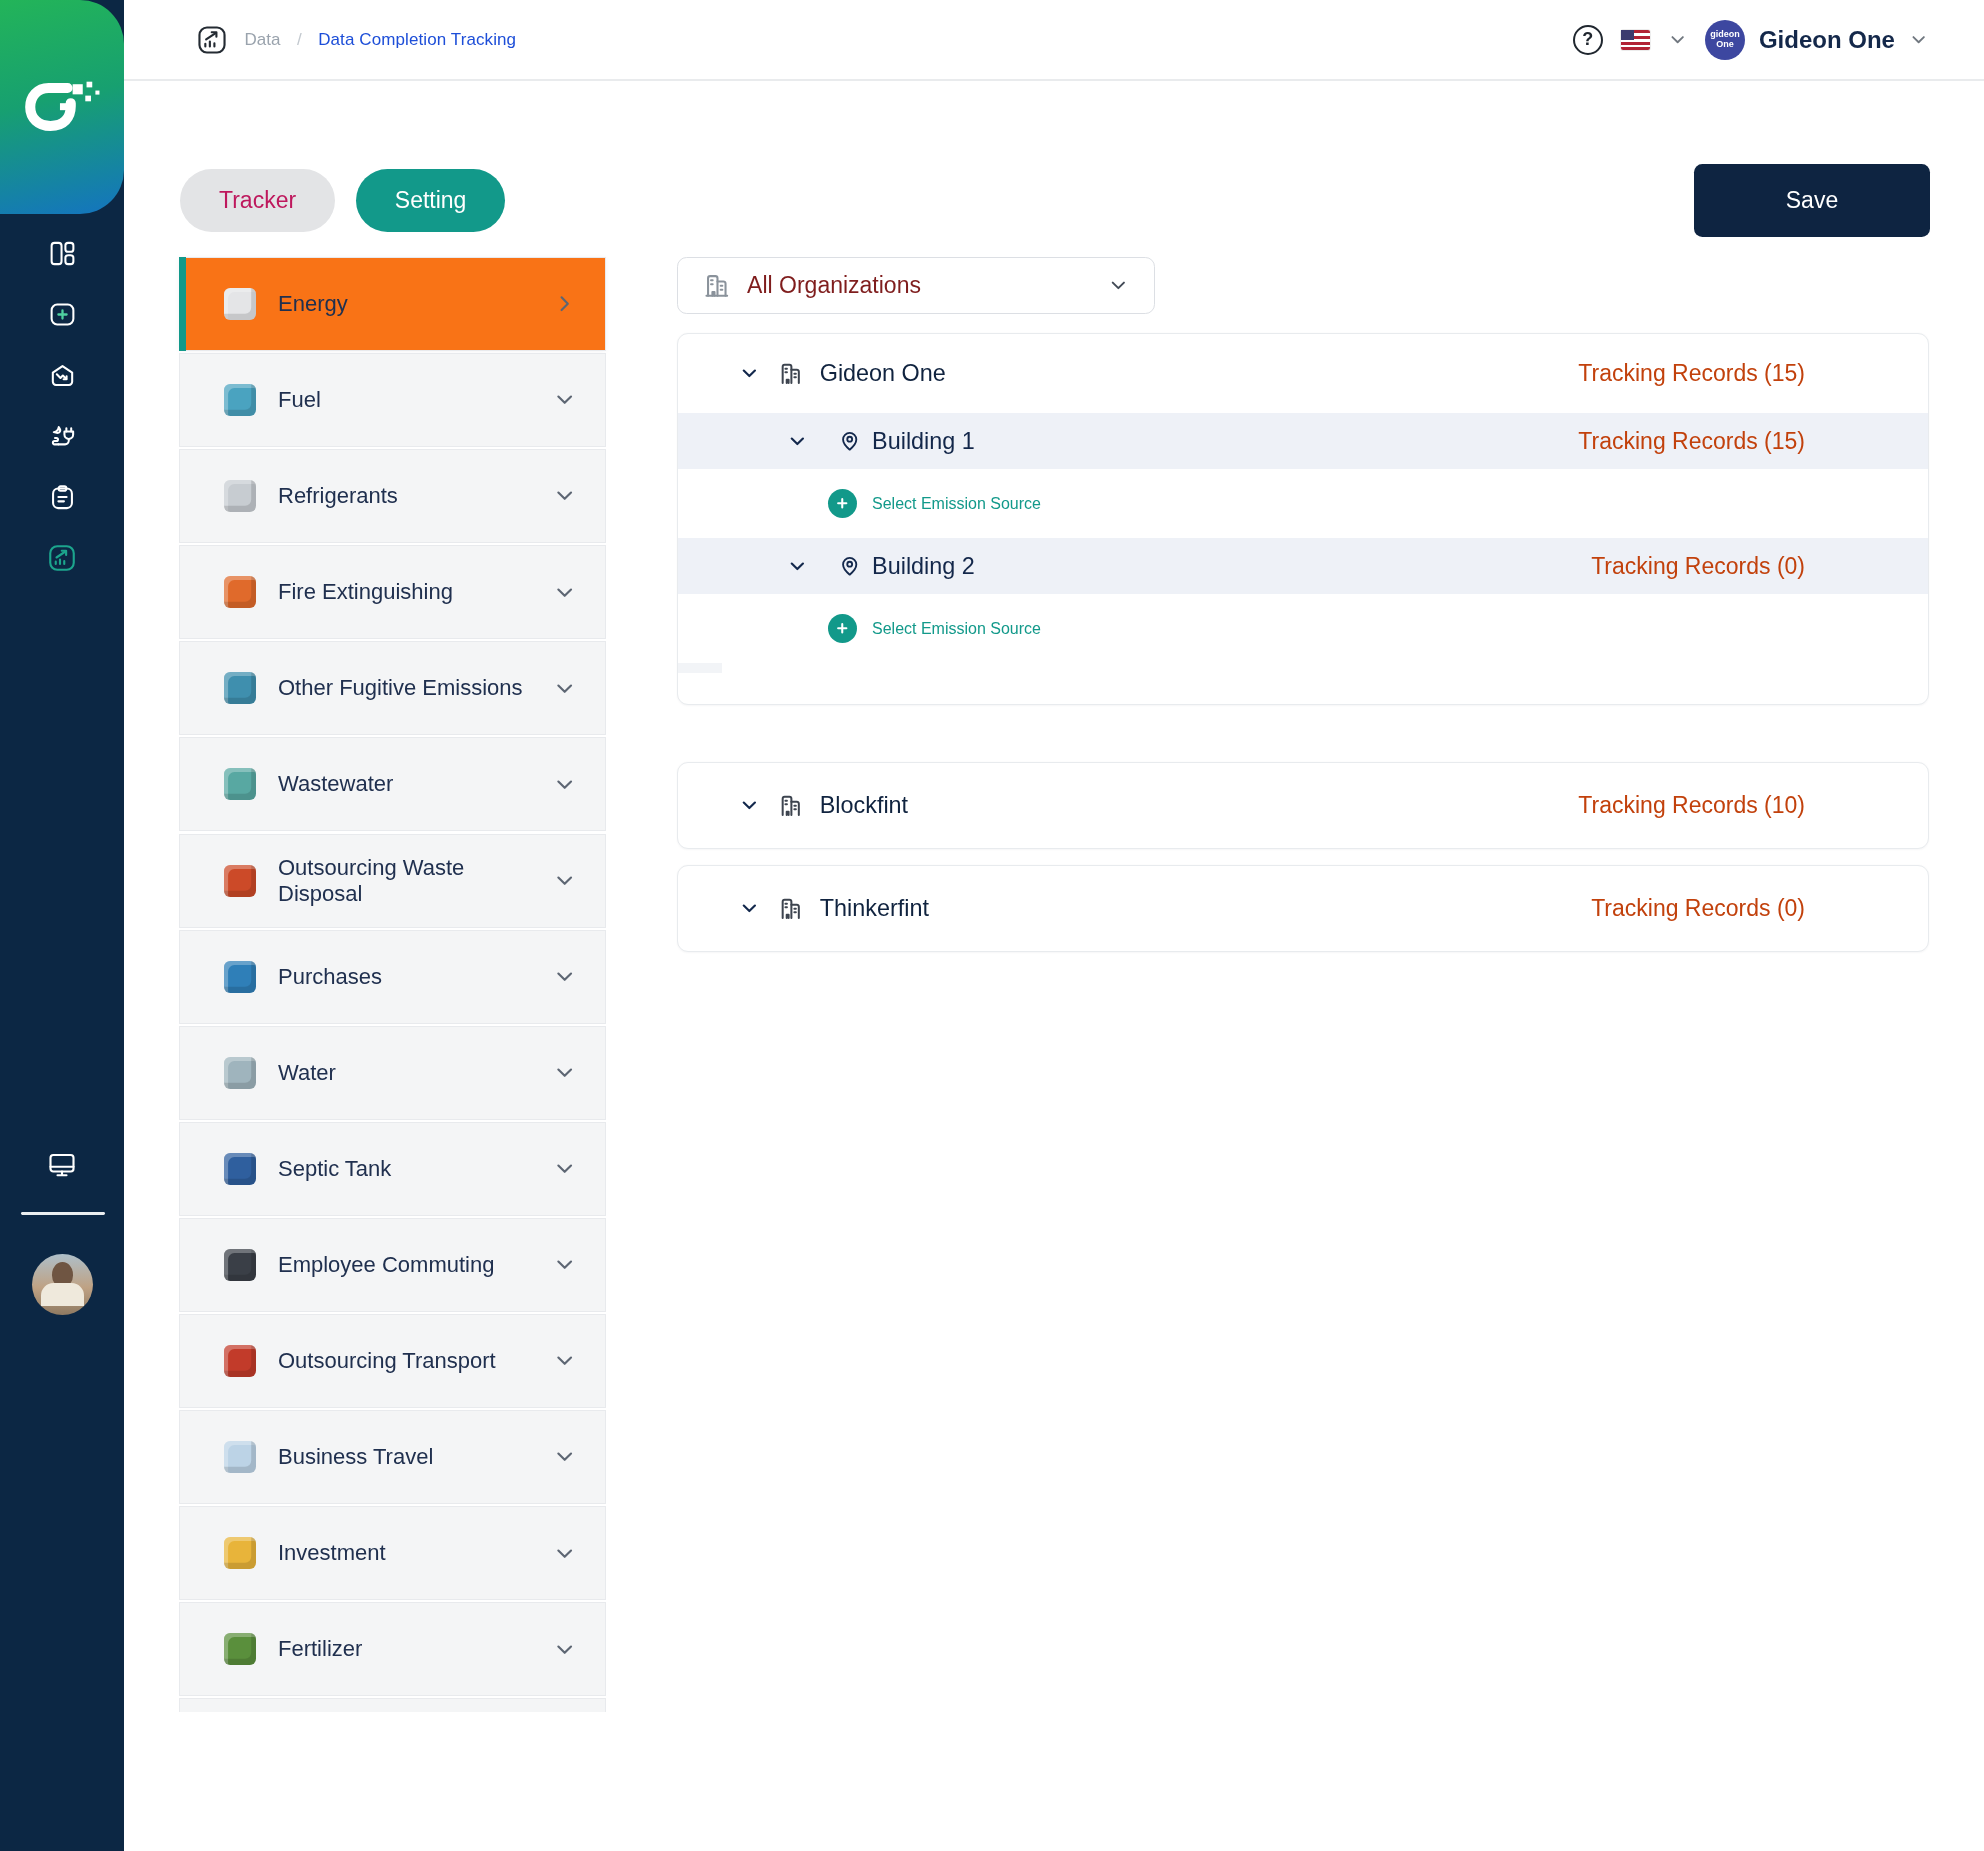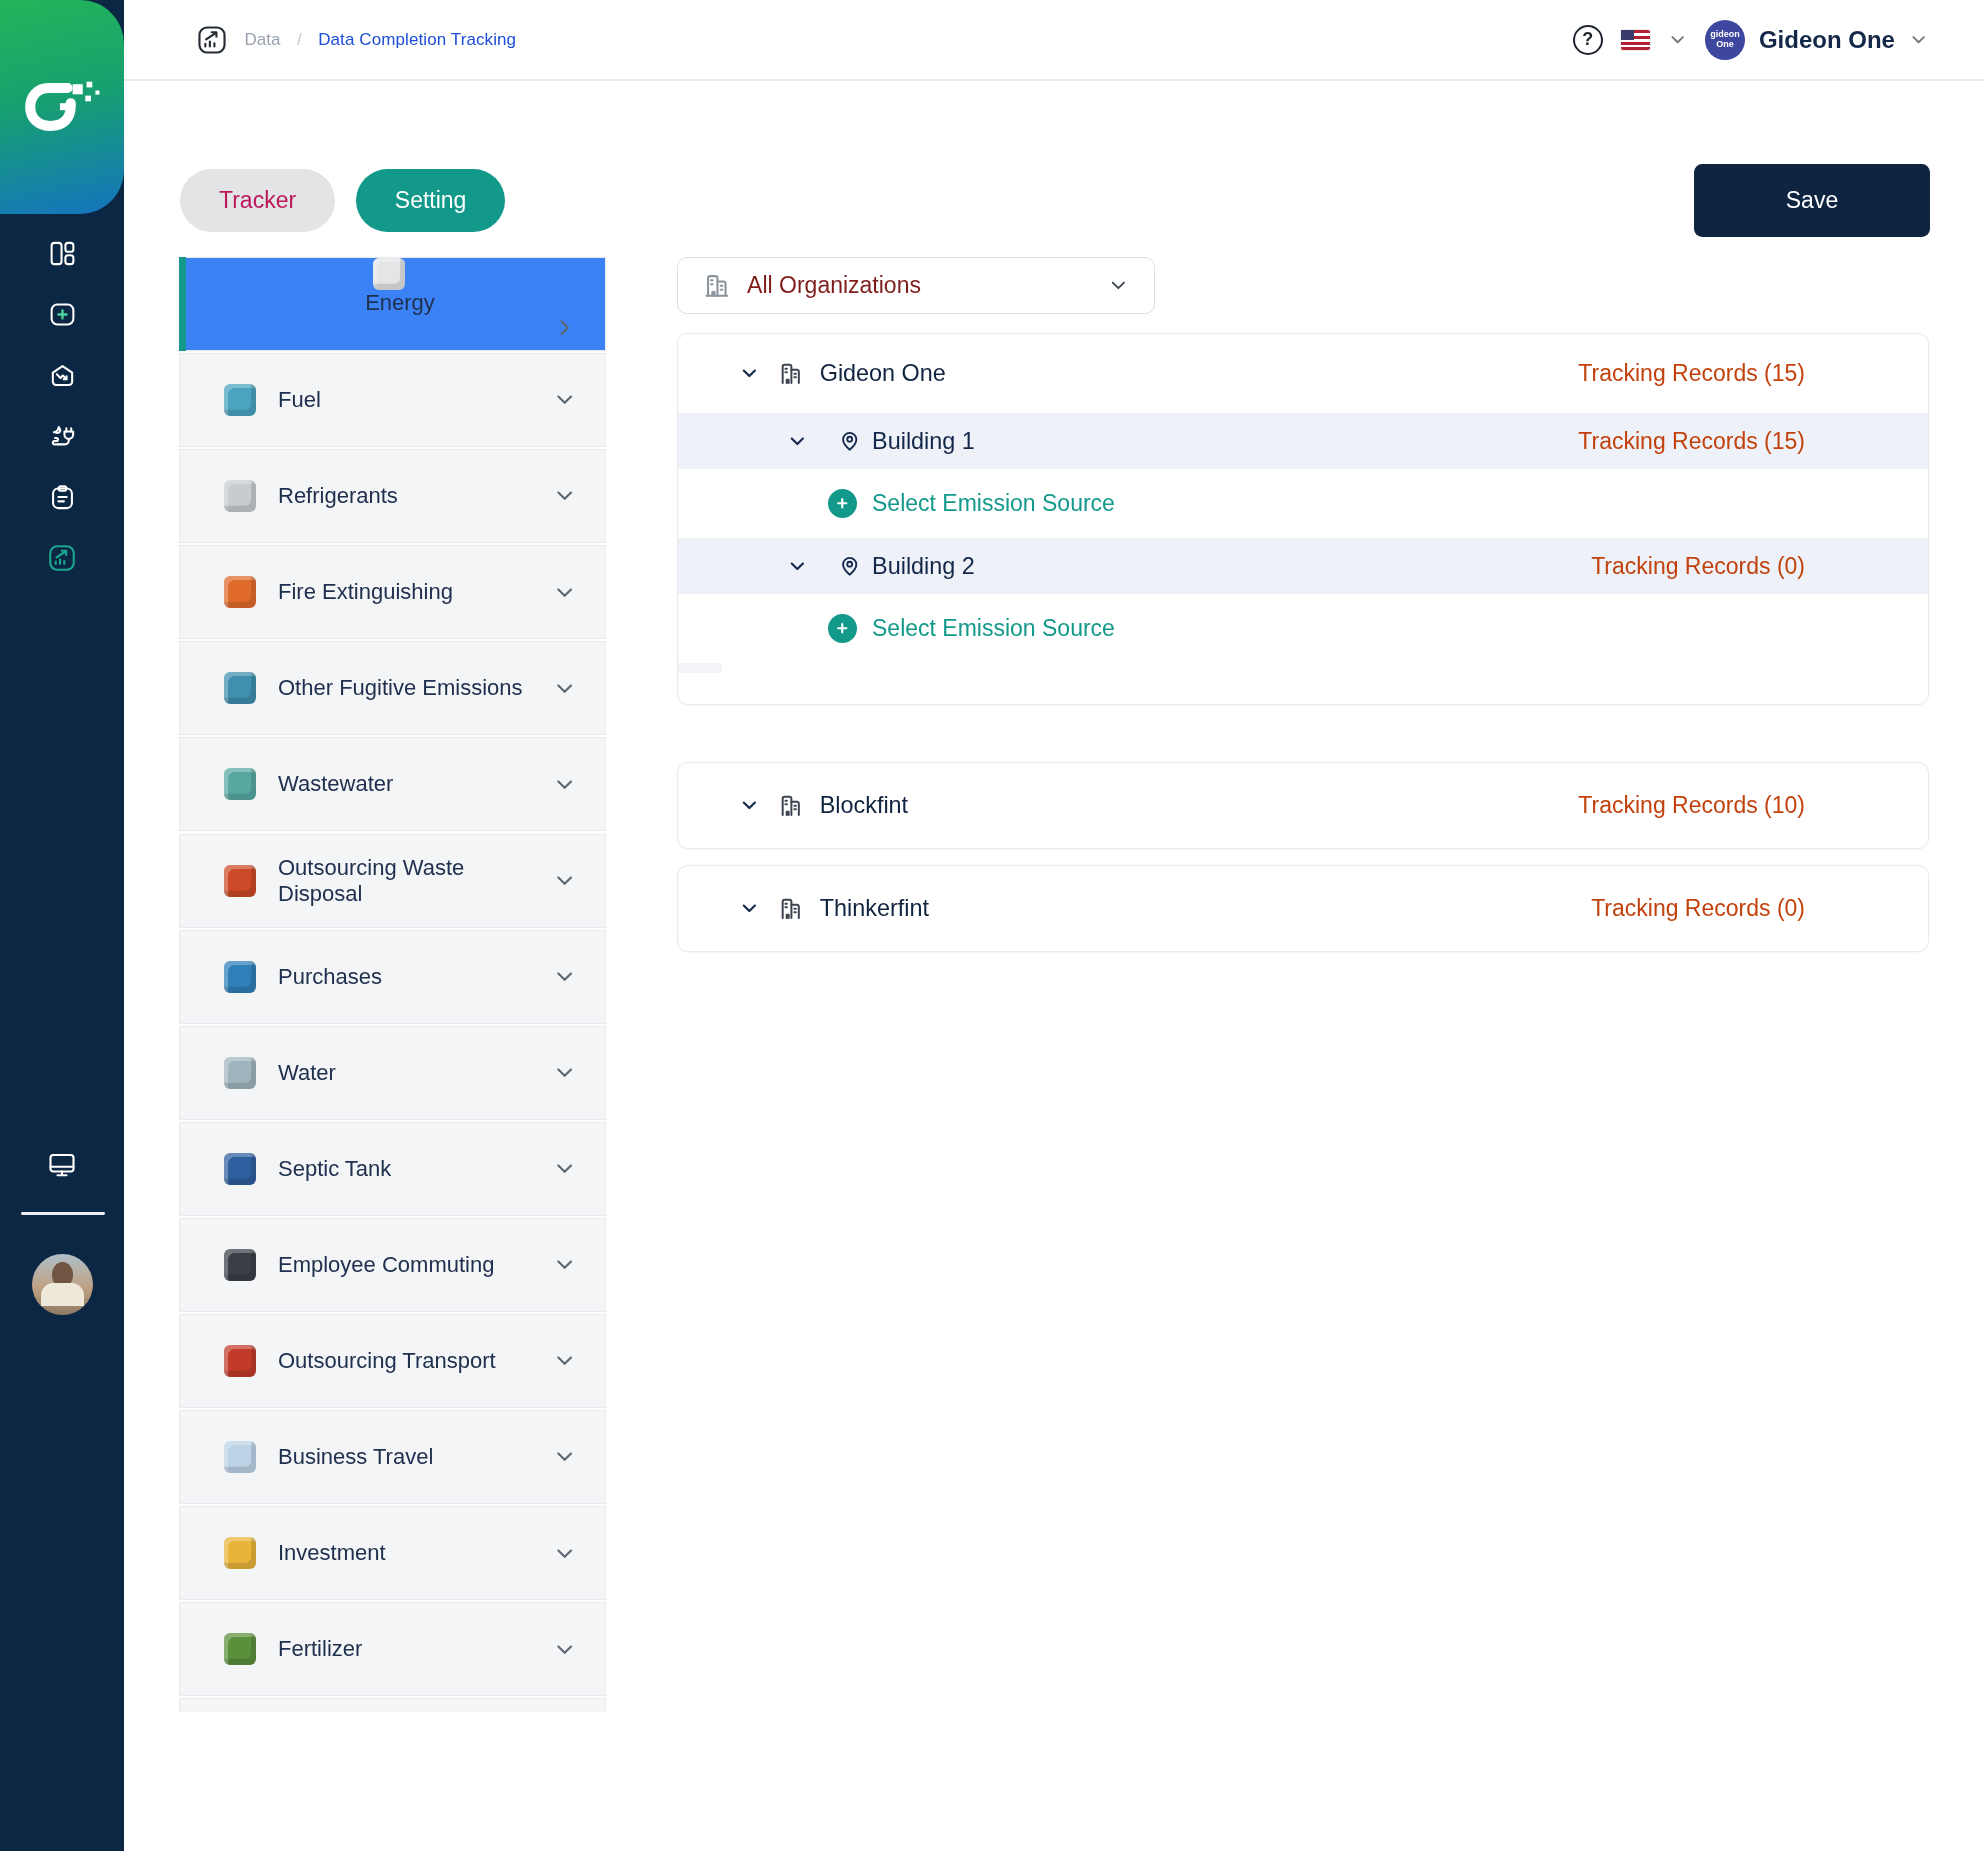--- a/index.html
+++ b/index.html
@@ -84,21 +84,21 @@
     border: none; border-radius: 8.3px; cursor: pointer;
   }
 
   
   .category-panel { position: absolute; left: 179px; top: 257px; width: 427px; }
   .cat-row {
     position: relative; height: 94px; margin-bottom: 2.1px;
     background: #f4f5f6; border: 0.7px solid #e8eaed;
     display: flex; align-items: center; padding: 0 29px 0 44px; cursor: pointer;
   }
-  .cat-row.active { background: #3b82f6; box-shadow: 0 1.4px 5.5px rgba(20,40,74,0.05); flex-direction: column; }
+  .cat-row.active { background: #f97316; box-shadow: 0 1.4px 5.5px rgba(20,40,74,0.05); }
   .cat-row.active::before { content: ""; position: absolute; left: -0.7px; top: -0.7px; bottom: -0.7px; width: 6.2px; background: #12998A; }
   .cat-icon {
     width: 32px; height: 32px; border-radius: 6.2px; margin-right: 22px; flex: none;
     box-shadow: inset -4.8px -6.2px 0 rgba(0,0,0,0.13), inset 4.1px 4.1px 0 rgba(255,255,255,0.28);
   }
   .cat-label { font-size: 22px; font-weight: 500; color: #20304f; }
   .cat-chevron { margin-left: auto; color: #5d6673; }
   .cat-sliver { height: 13.8px; background: #f4f5f6; border: 0.7px solid #e8eaed; border-bottom: none; }
 
   
@@ -129,21 +129,21 @@
 
   .building-row { height: 56px; background: #eef1f7; display: flex; align-items: center; padding-left: 109px; cursor: pointer; }
   .building-row .pin-icon { color: #14294d; margin-left: 30px; flex: none; }
   .building-row .org-name { margin-left: 11px; color: #13274a; }
 
   .action-row { height: 69px; display: flex; align-items: center; padding-left: 150px; gap: 15px; cursor: pointer; }
   .plus-circle {
     width: 29px; height: 29px; border-radius: 50%; background: #12998A; flex: none;
     display: flex; align-items: center; justify-content: center; color: #fff;
   }
-  .action-label { font-size: 23px; font-weight: 500; color: #12998A; }
+  .action-label { font-size: 16px; font-weight: 500; color: #12998A; }
 
   .sliver { height: 9.6px; width: 44px; background: #f2f4f7; }
   .card-pad { height: 31px; }
 </style>
 </head>
 <body>
 
 <nav class="sidebar">
   <div class="logo-block">
     <svg width="81" height="54" viewBox="0 0 64 42">

